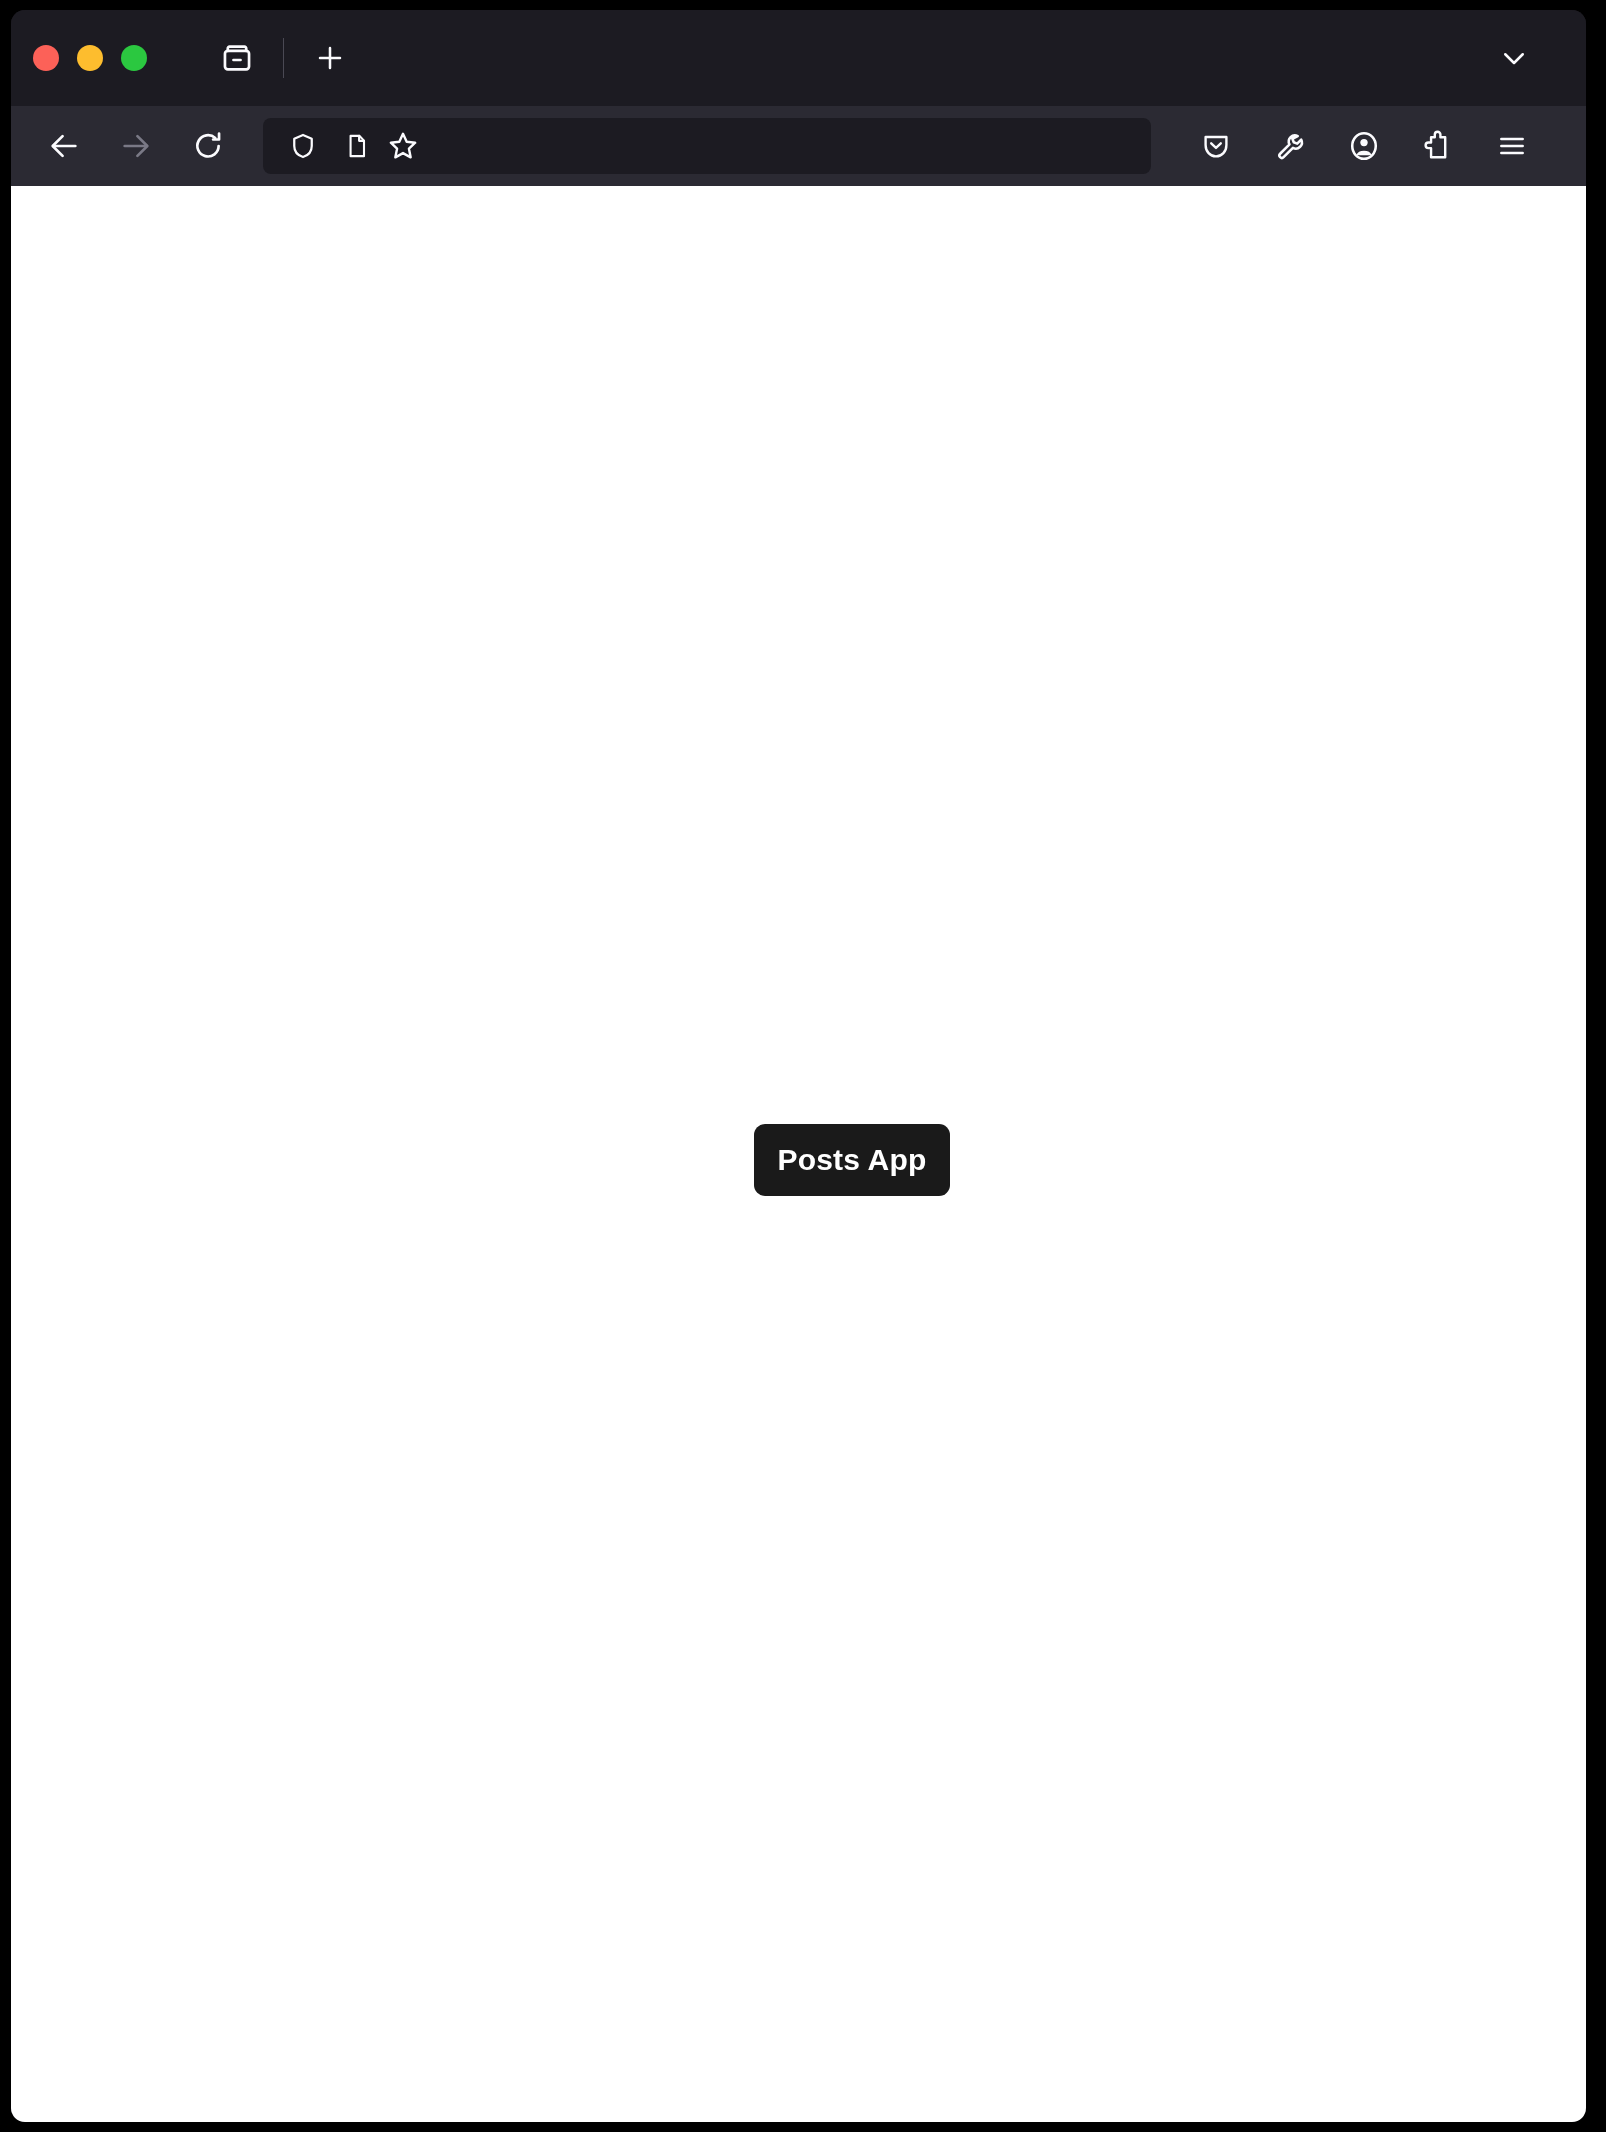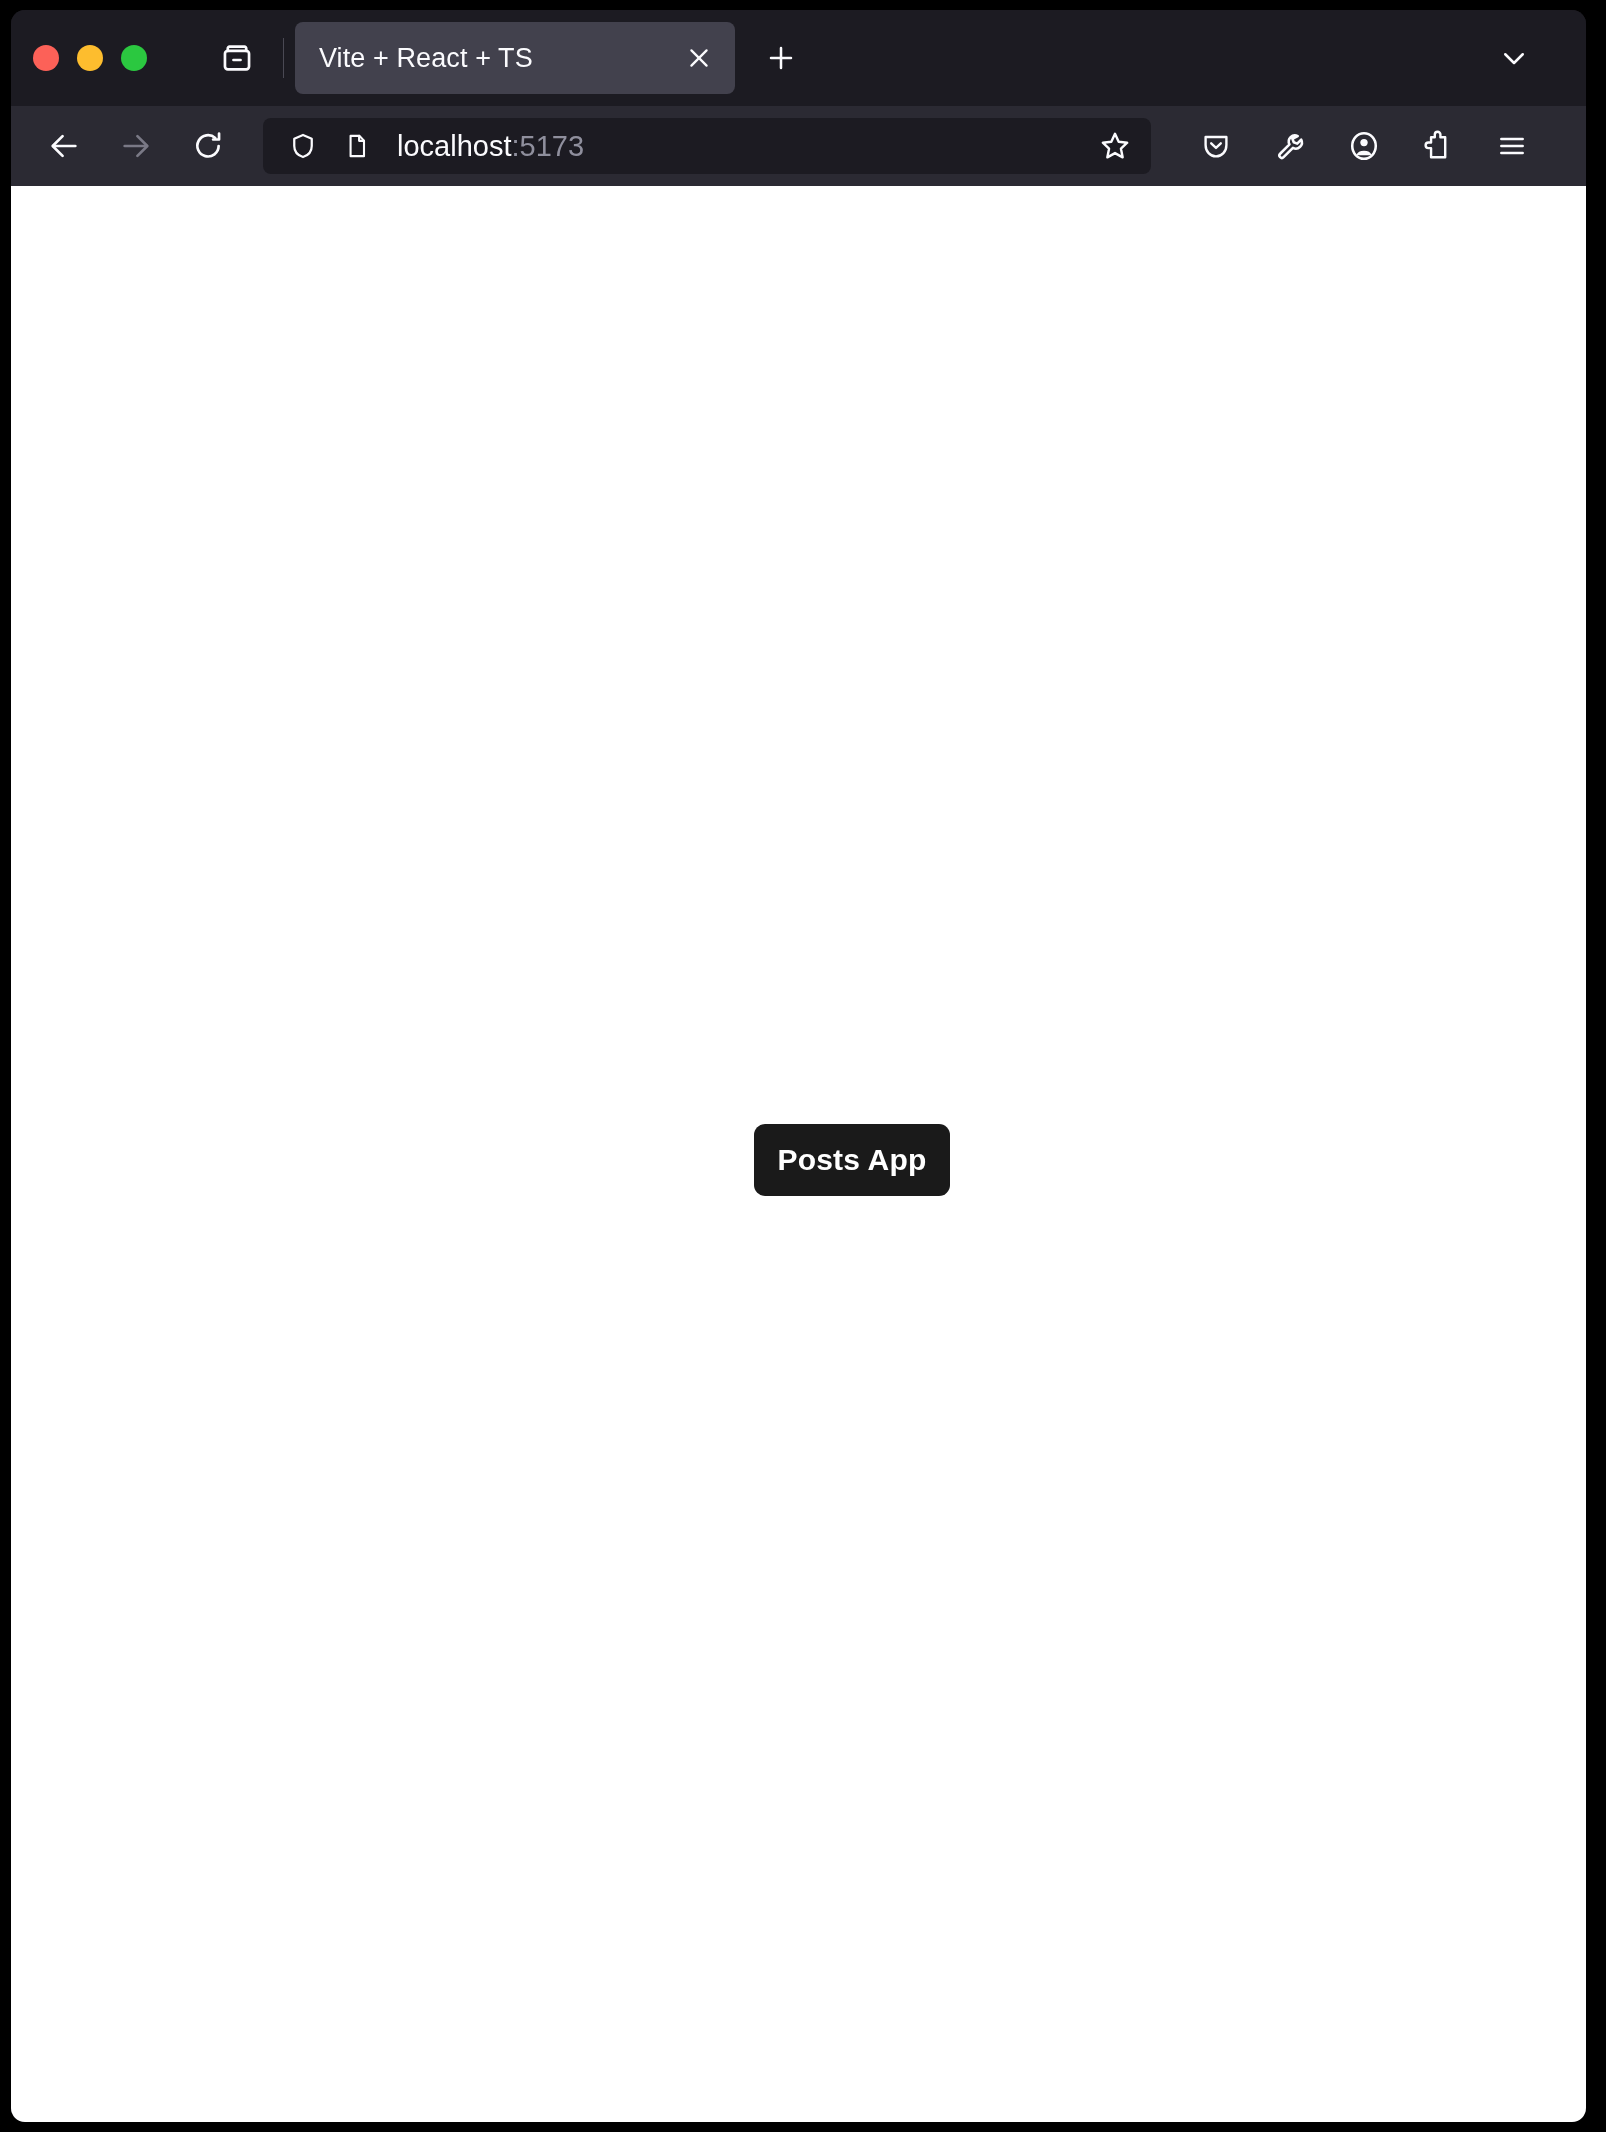--- a/index.html
+++ b/index.html
@@ -238,29 +238,20 @@
       <div id="firefox-view-button">
         <svg width="34" height="34" viewBox="0 0 24 24" fill="none" stroke="#fbfbfe" stroke-width="1.9" stroke-linecap="round" stroke-linejoin="round">
           <rect x="3.5" y="7" width="17" height="13" rx="2"></rect>
           <path d="M5.5 7 L5.5 5.2 A1.2 1.2 0 0 1 6.7 4 L17.3 4 A1.2 1.2 0 0 1 18.5 5.2 L18.5 7"></path>
           <line x1="9.5" y1="13.4" x2="14.5" y2="13.4"></line>
         </svg>
       </div>
 
       <div class="tab-separator"></div>
 
-      <div id="active-tab">
-        <span class="tab-title">Vite + React + TS</span>
-        <div id="tab-close-button">
-          <svg width="26" height="26" viewBox="0 0 24 24" fill="none" stroke="#fbfbfe" stroke-width="2.1" stroke-linecap="round">
-            <line x1="5" y1="5" x2="19" y2="19"></line>
-            <line x1="19" y1="5" x2="5" y2="19"></line>
-          </svg>
-        </div>
-      </div>
 
       <div id="new-tab-button">
         <svg width="32" height="32" viewBox="0 0 24 24" fill="none" stroke="#fbfbfe" stroke-width="1.9" stroke-linecap="round">
           <line x1="12" y1="4.5" x2="12" y2="19.5"></line>
           <line x1="4.5" y1="12" x2="19.5" y2="12"></line>
         </svg>
       </div>
 
       <div id="tab-list-chevron">
         <svg width="30" height="30" viewBox="0 0 24 24" fill="none" stroke="#fbfbfe" stroke-width="2" stroke-linecap="round" stroke-linejoin="round">
@@ -297,21 +288,20 @@
           <svg width="30" height="30" viewBox="0 0 24 24" fill="none" stroke="#fbfbfe" stroke-width="1.8" stroke-linejoin="round">
             <path d="M12 3.2 L19 6.2 L19 12 C19 16.6 15.9 19.6 12 20.8 C8.1 19.6 5 16.6 5 12 L5 6.2 Z"></path>
           </svg>
         </span>
         <span id="url-page-icon">
           <svg width="28" height="28" viewBox="0 0 24 24" fill="none" stroke="#fbfbfe" stroke-width="1.8" stroke-linejoin="round" stroke-linecap="round">
             <path d="M6.5 3.3 L14 3.3 L18 7.4 L18 20.7 L6.5 20.7 Z"></path>
             <polyline points="13.8,3.3 13.8,7.6 18,7.6"></polyline>
           </svg>
         </span>
-        <span id="url-text" title="localhost"><span class="host">localhost</span><span class="port">:5173</span></span>
         <span id="bookmark-star-button">
           <svg width="34" height="34" viewBox="0 0 24 24" fill="none" stroke="#fbfbfe" stroke-width="1.7" stroke-linejoin="round" stroke-linecap="round">
             <polygon points="12,3.4 14.6,9 20.6,9.7 16.2,13.9 17.4,20 12,17 6.6,20 7.8,13.9 3.4,9.7 9.4,9"></polygon>
           </svg>
         </span>
       </div>
 
       <div class="toolbar-right">
 
         <div class="nav-btn">

